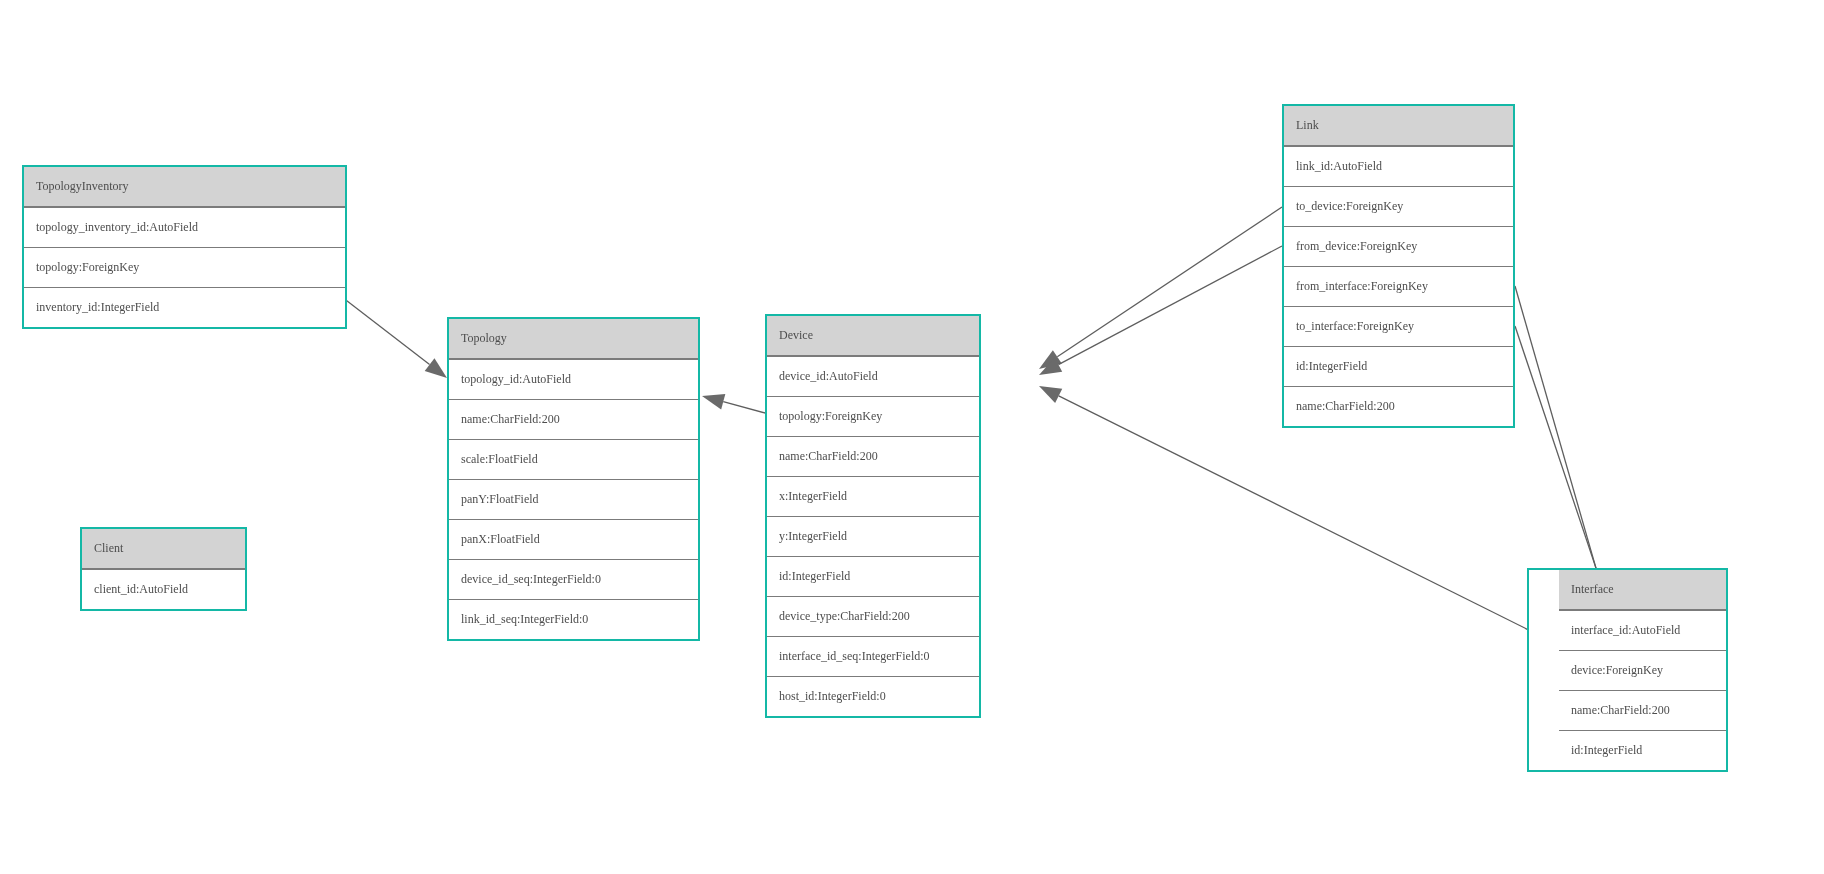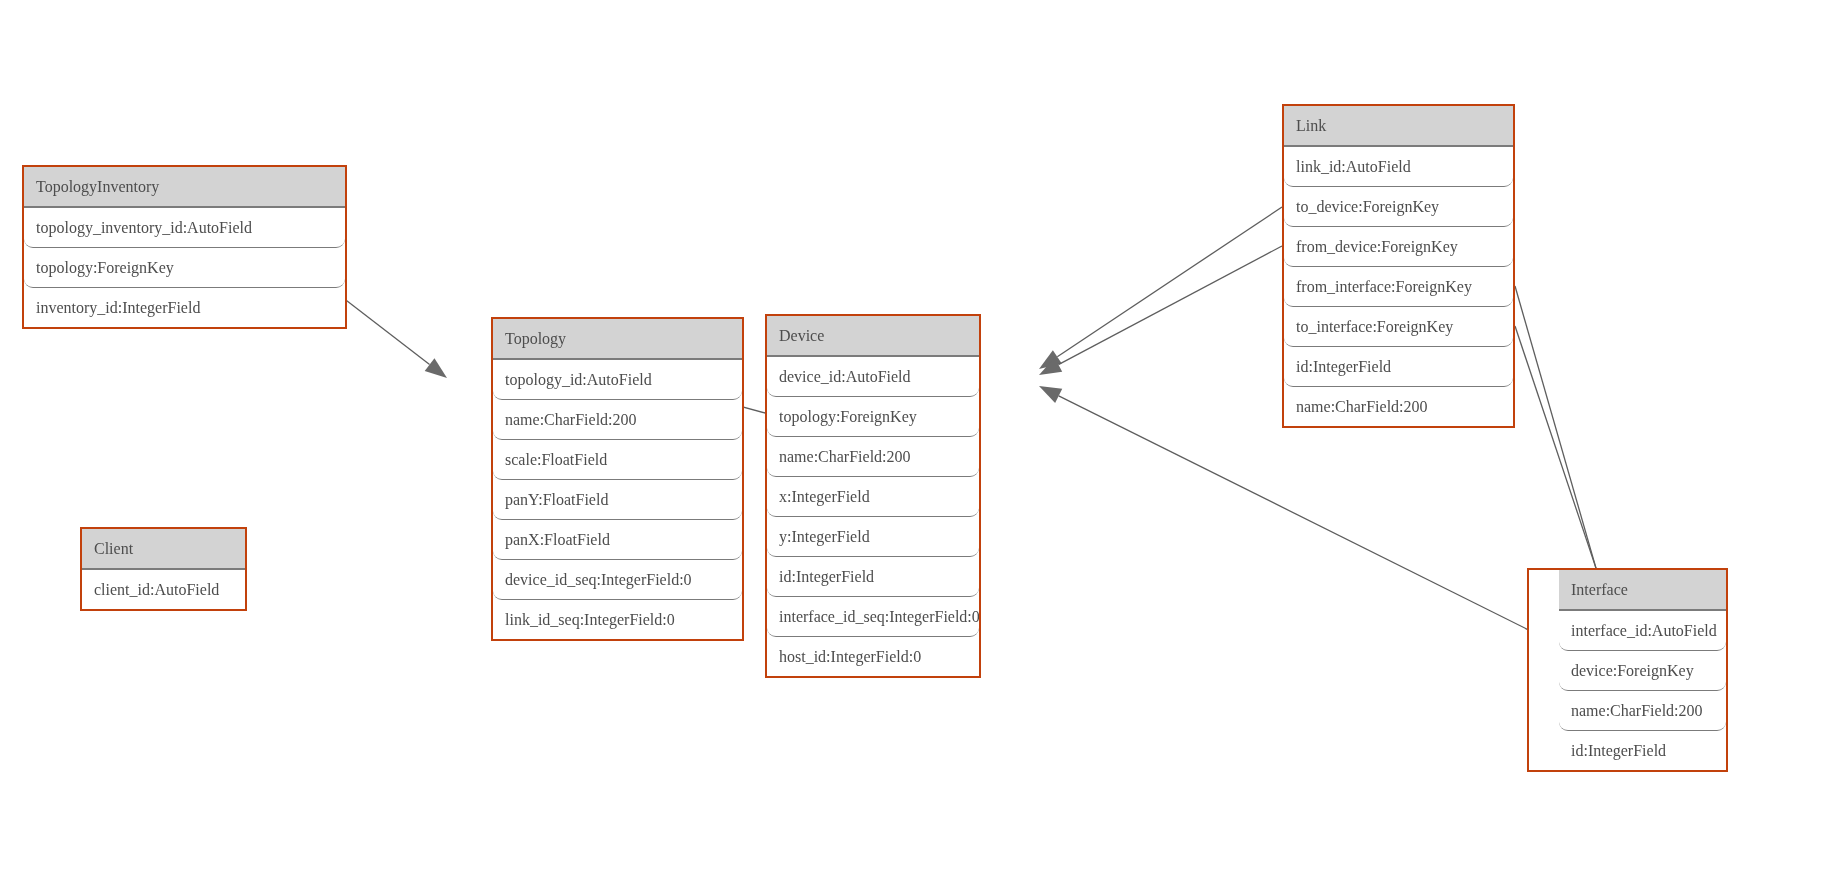--- a/index.html
+++ b/index.html
@@ -8,36 +8,36 @@
     width:1824px;height:874px;
     background:#ffffff;
     font-family:"Liberation Serif","DejaVu Serif",serif;
     overflow:hidden;
   }
   #edges{position:absolute;left:0;top:0;width:1824px;height:874px;}
   .entity{
     position:absolute;
     box-sizing:border-box;
     background:#ffffff;
-    border:2px solid #c2410c;
+    border:2px solid #14b8a6;
     color:#4d4d4d;
-    font-size:16px;
+    font-size:12px;
   }
   .entity .hdr{
     height:39px;line-height:39px;
     background:#d3d3d3;
     border-bottom:2px solid #7b7b7b;
     padding:0 12px;
     white-space:nowrap;overflow:hidden;
   }
   .entity .row{
     height:39px;line-height:39px;
     border-bottom:1px solid #7b7b7b;
     padding:0 12px;
-    white-space:nowrap;overflow:hidden;border-radius:9px;
+    white-space:nowrap;overflow:hidden;
   }
   .entity .row:last-child{border-bottom:none;}
 </style>
 </head>
 <body>
 
 <div id="canvas">
 
   <svg id="edges" viewBox="0 0 1824 874" xmlns="http://www.w3.org/2000/svg">
       <line x1="303" y1="267" x2="429.5757756616675" y2="364.5688270725353" stroke="#5e5e5e" stroke-width="1.3"></line>
@@ -56,21 +56,21 @@
       <polygon points="1611,613 1596.4343653960555,594.6739996566524 1611.6080028963534,589.5984972175285" fill="#6a6a6a"></polygon>
     </svg>
 
   <div class="entity" style="left:22px;top:165px;width:325px;">
     <div class="hdr">TopologyInventory</div>
     <div class="row">topology_inventory_id:AutoField</div>
     <div class="row">topology:ForeignKey</div>
     <div class="row">inventory_id:IntegerField</div>
   </div>
 
-  <div class="entity" style="left:447px;top:317px;width:253px;margin-left:44px;">
+  <div class="entity" style="left:447px;top:317px;width:253px;">
     <div class="hdr">Topology</div>
     <div class="row">topology_id:AutoField</div>
     <div class="row">name:CharField:200</div>
     <div class="row">scale:FloatField</div>
     <div class="row">panY:FloatField</div>
     <div class="row">panX:FloatField</div>
     <div class="row">device_id_seq:IntegerField:0</div>
     <div class="row">link_id_seq:IntegerField:0</div>
   </div>
 
@@ -80,20 +80,21 @@
   </div>
 
   <div class="entity" style="left:765px;top:314px;width:216px;">
     <div class="hdr">Device</div>
     <div class="row">device_id:AutoField</div>
     <div class="row">topology:ForeignKey</div>
     <div class="row">name:CharField:200</div>
     <div class="row">x:IntegerField</div>
     <div class="row">y:IntegerField</div>
     <div class="row">id:IntegerField</div>
+    <div class="row">device_type:CharField:200</div>
     <div class="row">interface_id_seq:IntegerField:0</div>
     <div class="row">host_id:IntegerField:0</div>
   </div>
 
   <div class="entity" style="left:1282px;top:104px;width:233px;">
     <div class="hdr">Link</div>
     <div class="row">link_id:AutoField</div>
     <div class="row">to_device:ForeignKey</div>
     <div class="row">from_device:ForeignKey</div>
     <div class="row">from_interface:ForeignKey</div>

